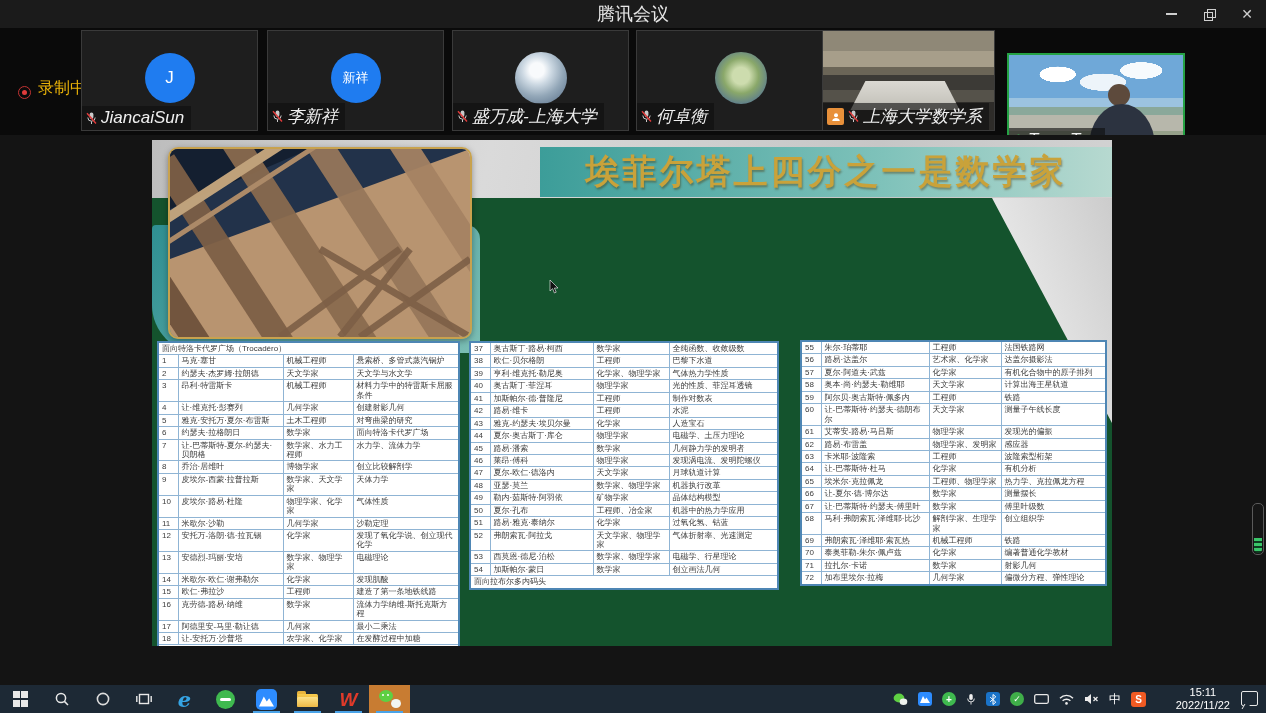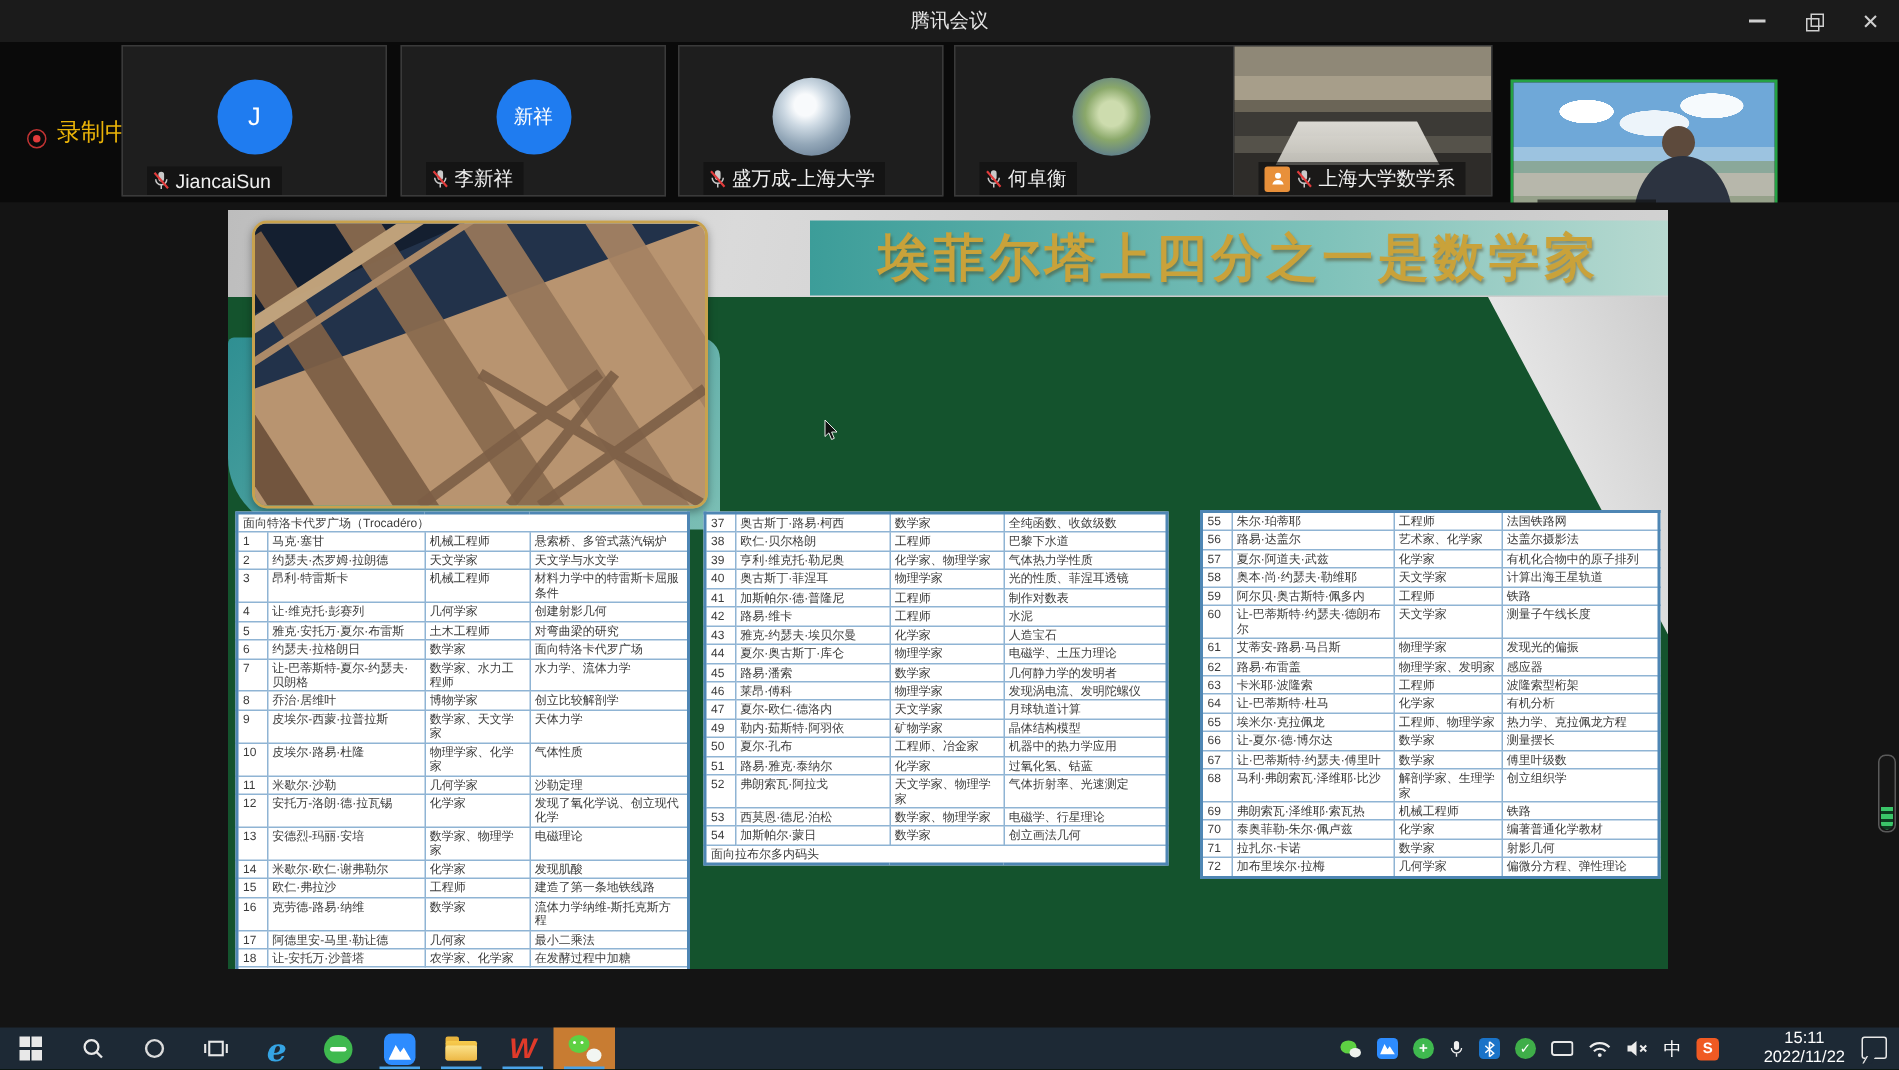--- a/index.html
+++ b/index.html
@@ -2,21 +2,21 @@
 <html><head>
 <meta charset="utf-8">
 <style>
   html,body{margin:0;padding:0;background:#000;}
   #screen{position:relative;width:1266px;height:713px;overflow:hidden;
     font-family:"Liberation Sans","DejaVu Sans",sans-serif;background:#141414;}
 
   
   #titlebar{position:absolute;left:0;top:0;width:100%;height:28px;background:#1b1b1b;}
   #win-title{position:absolute;left:0;right:0;top:0;height:28px;line-height:28px;
-    text-align:center;color:#e6e6e6;font-size:13px;}
+    text-align:center;color:#e6e6e6;font-size:18px;}
   #win-controls{position:absolute;right:0;top:0;height:28px;display:flex;}
   .winbtn{width:38px;height:28px;display:flex;align-items:center;justify-content:center;color:#cfcfcf;}
   .minbar{width:11px;height:1.5px;background:#cfcfcf;}
   .restore{position:relative;width:10px;height:10px;}
   .restore i{position:absolute;border:1.2px solid #cfcfcf;width:7px;height:7px;display:block;}
   .restore i.b{left:0;top:2.5px;background:#1b1b1b;}
   .restore i.f{left:2.5px;top:0;}
   .closex{font-size:14px;line-height:14px;}
 
   
@@ -38,22 +38,22 @@
   .av-room:after{content:'';position:absolute;left:16%;right:20%;top:50%;height:30%;
     background:linear-gradient(#e8e6e0,#c9c7bf);clip-path:polygon(14% 0,86% 0,100% 100%,0 100%);opacity:.92;}
   .av-person{position:absolute;inset:0;background:
     radial-gradient(ellipse 30px 13px at 28% 20%,#ffffff 60%,transparent 61%),
     radial-gradient(ellipse 38px 15px at 76% 16%,#f6fafd 55%,transparent 56%),
     radial-gradient(ellipse 46px 17px at 54% 28%,#edf4fa 50%,transparent 51%),
     linear-gradient(#6fa8d8 0 44%,#9cc3e0 44% 54%,#8aa89a 54% 62%,#b7b7ab 62% 78%,#96a18a 78% 100%);}
   .av-person:before{content:'';position:absolute;left:57%;top:30%;width:22px;height:22px;border-radius:50%;background:#5d4a3c;}
   .av-person:after{content:'';position:absolute;left:46%;top:50%;width:66px;height:52px;
     background:#2c3340;border-radius:55% 55% 0 0/90% 90% 0 0;}
-  .namelabel{position:absolute;left:16px;bottom:0;display:flex;align-items:center;gap:4px;
-    background:rgba(15,15,15,.62);color:#f0f0f0;font-size:13px;padding:2px 7px 2px 4px;max-width:95%;}
+  .namelabel{position:absolute;left:0;bottom:0;display:flex;align-items:center;gap:4px;
+    background:rgba(15,15,15,.62);color:#f0f0f0;font-size:17px;padding:2px 7px 2px 4px;max-width:95%;font-style:italic;}
   .host-badge{width:17px;height:17px;background:#e8903a;display:flex;align-items:center;justify-content:center;border-radius:2px;}
 
   
   #content{position:absolute;left:0;top:135px;width:100%;height:550px;background:#141414;}
   #slide{position:absolute;left:152px;top:5px;width:960px;height:506px;background:#14532d;overflow:hidden;}
   .gray-band{position:absolute;left:0;top:0;width:100%;height:58px;
     background:linear-gradient(100deg,#bdbdbd 0%,#dadada 35%,#c6c6c6 75%,#d2d2d2 100%);}
   .gray-wedge{position:absolute;right:0;top:58px;width:150px;height:250px;
     background:linear-gradient(250deg,#cccccc,#f2f2f2 75%);clip-path:polygon(100% 0,20% 0,100% 90%);}
   .teal-shape{position:absolute;left:0;top:85px;width:328px;height:128px;
@@ -442,20 +442,26 @@
       <td>物理学家</td>
       <td>发现涡电流、发明陀螺仪</td>
               </tr>
               <tr>
       <td>47</td>
       <td>夏尔-欧仁·德洛内</td>
       <td>天文学家</td>
       <td>月球轨道计算</td>
               </tr>
               <tr>
+      <td>48</td>
+      <td>亚瑟·莫兰</td>
+      <td>数学家、物理学家</td>
+      <td>机器执行改革</td>
+              </tr>
+              <tr>
       <td>49</td>
       <td>勒内·茹斯特·阿羽依</td>
       <td>矿物学家</td>
       <td>晶体结构模型</td>
               </tr>
               <tr>
       <td>50</td>
       <td>夏尔·孔布</td>
       <td>工程师、冶金家</td>
       <td>机器中的热力学应用</td>

